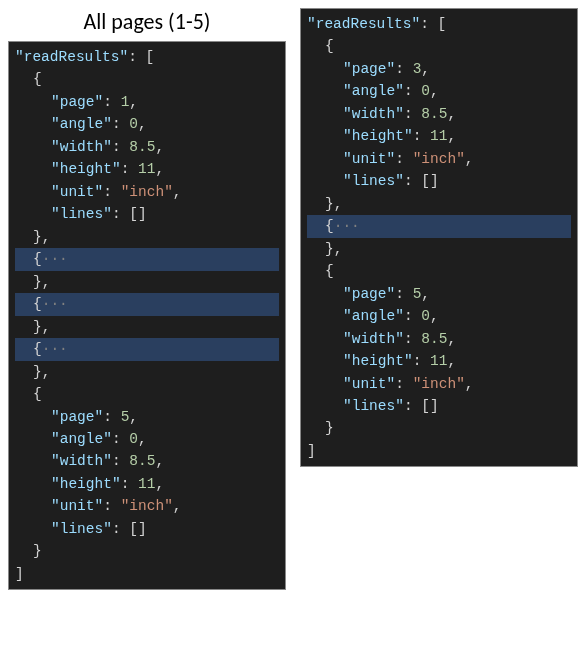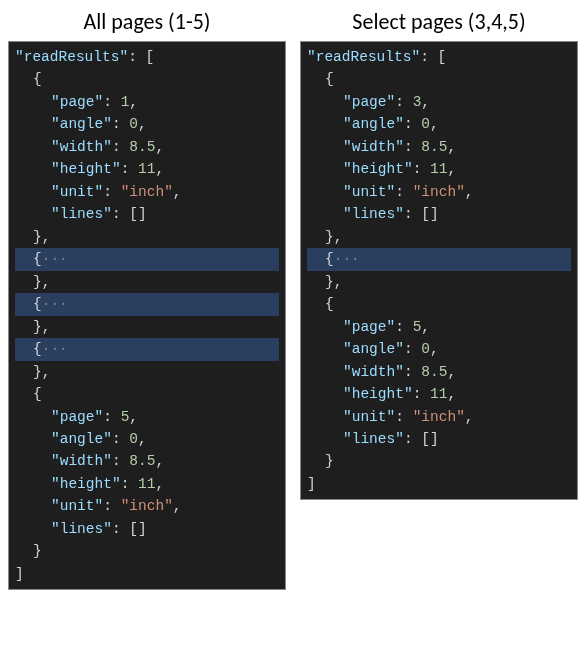--- a/index.html
+++ b/index.html
@@ -78,21 +78,20 @@
       <div class="line indent2"><span class="key">"<span>width</span>"</span><span class="punct">: </span><span class="number">8.5</span><span class="punct">,</span></div>
       <div class="line indent2"><span class="key">"<span>height</span>"</span><span class="punct">: </span><span class="number">11</span><span class="punct">,</span></div>
       <div class="line indent2"><span class="key">"<span>unit</span>"</span><span class="punct">: </span><span class="string">"<span>inch</span>"</span><span class="punct">,</span></div>
       <div class="line indent2"><span class="key">"<span>lines</span>"</span><span class="punct">: </span><span class="bracket">[]</span></div>
       <div class="line indent1"><span class="bracket">}</span></div>
       <div class="line"><span class="bracket">]</span></div>
     </div>
   </div>
 
   <div class="panel">
-    <div class="panel-title">Select pages (3,4,5)</div>
     <div class="code-block">
       <div class="line"><span class="key">"<span>readResults</span>"</span><span class="punct">: </span><span class="bracket">[</span></div>
       <div class="line indent1"><span class="bracket">{</span></div>
       <div class="line indent2"><span class="key">"<span>page</span>"</span><span class="punct">: </span><span class="number">3</span><span class="punct">,</span></div>
       <div class="line indent2"><span class="key">"<span>angle</span>"</span><span class="punct">: </span><span class="number">0</span><span class="punct">,</span></div>
       <div class="line indent2"><span class="key">"<span>width</span>"</span><span class="punct">: </span><span class="number">8.5</span><span class="punct">,</span></div>
       <div class="line indent2"><span class="key">"<span>height</span>"</span><span class="punct">: </span><span class="number">11</span><span class="punct">,</span></div>
       <div class="line indent2"><span class="key">"<span>unit</span>"</span><span class="punct">: </span><span class="string">"<span>inch</span>"</span><span class="punct">,</span></div>
       <div class="line indent2"><span class="key">"<span>lines</span>"</span><span class="punct">: </span><span class="bracket">[]</span></div>
       <div class="line indent1"><span class="bracket">}</span><span class="punct">,</span></div>

